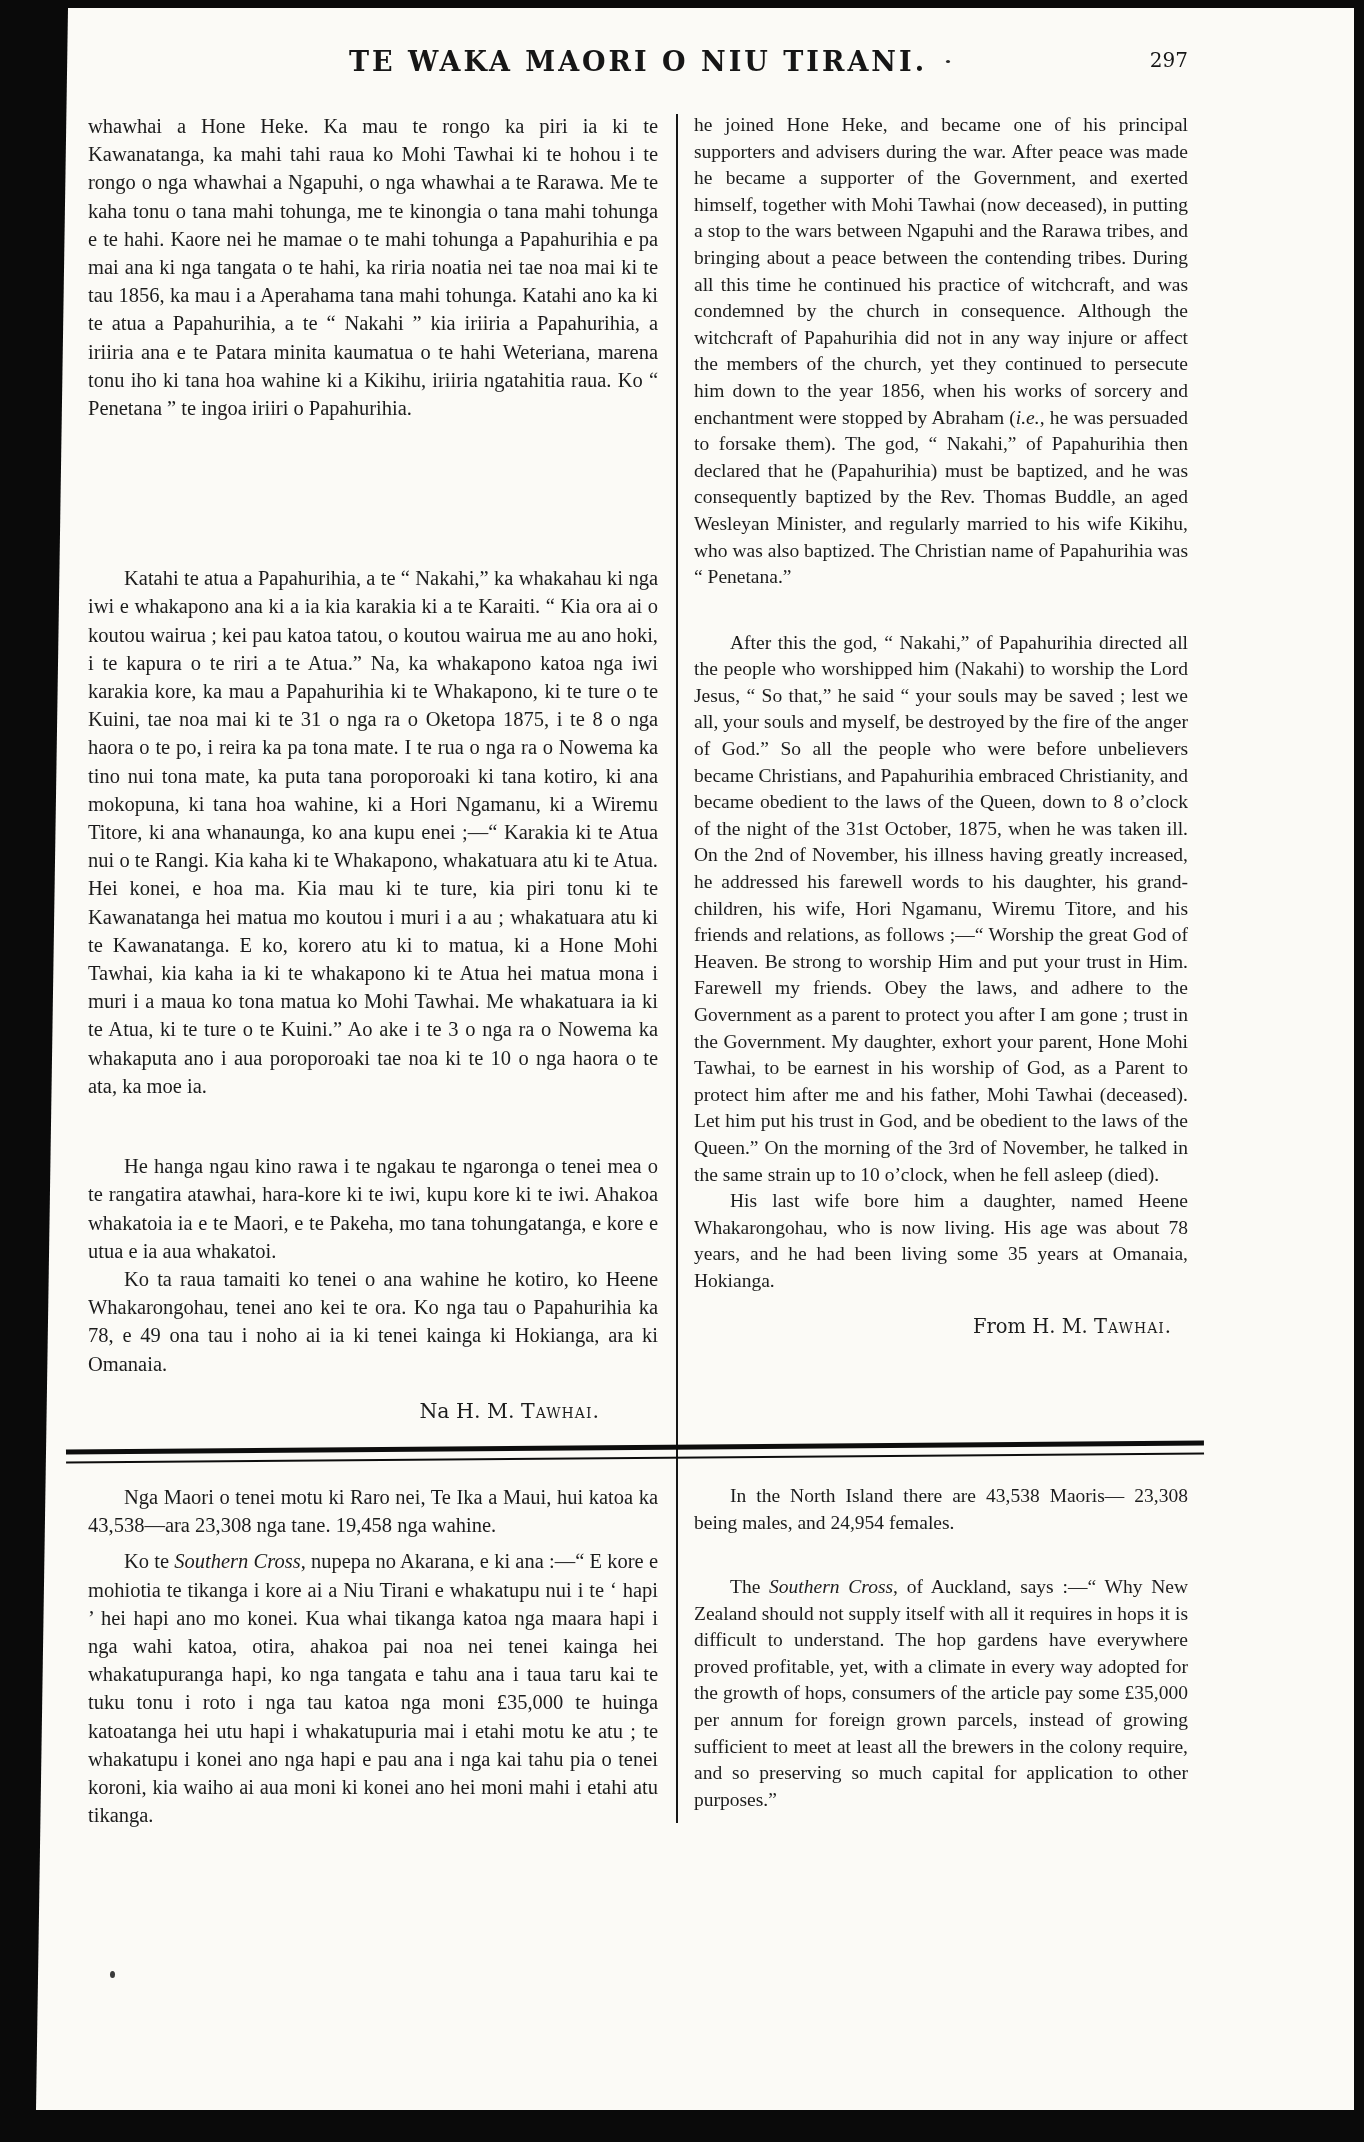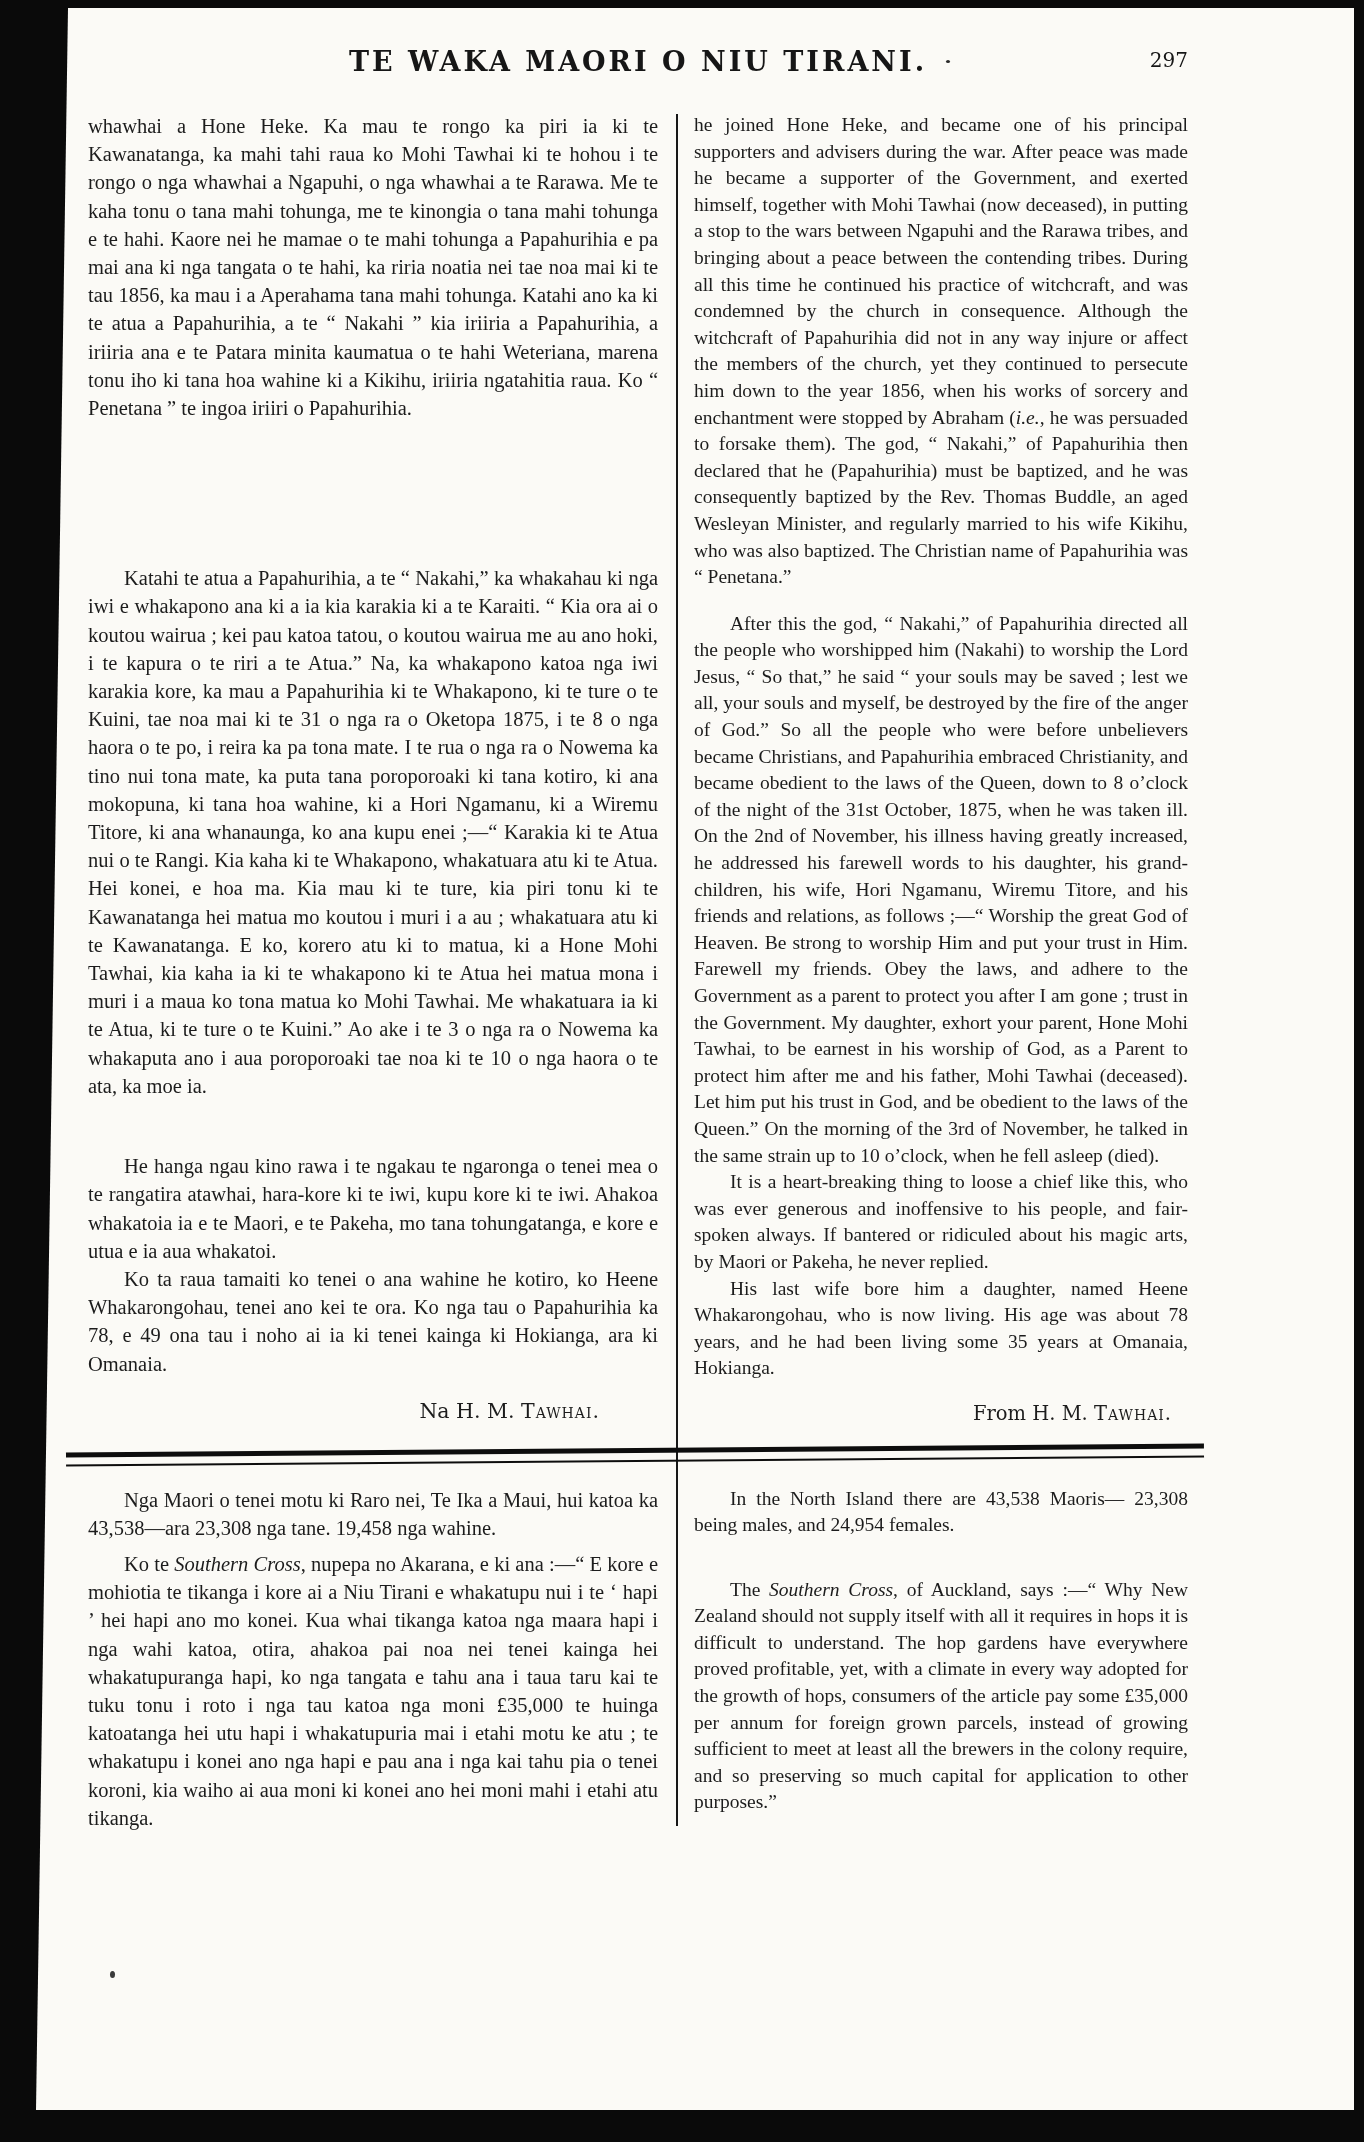--- a/index.html
+++ b/index.html
@@ -34,21 +34,21 @@
     position:absolute;left:588px;top:2px;bottom:6px;width:2px;
     background:#171717;
   }
   .cols{display:flex;align-items:stretch;}
   .col-left{width:570px;font-size:20.5px;line-height:28.2px;}
   .col-right{width:494px;margin-left:36px;font-size:19.5px;line-height:26.6px;}
   p{margin:0;text-align:justify;font-family:Liberation Serif, serif;}
   .indent{text-indent:36px;}
   .gap-block{height:142px;}
   .sp-before-lg{margin-top:52px;}
-  .sp-before-md{margin-top:20px;}
+  .sp-before-md{margin-top:39px;}
   .sp-before-sm{margin-top:8px;}
   .sp-before-xl{margin-top:38px;}
   .signature{
     text-align:right;margin-top:19px;
   }
   .signature.sig-left{padding-right:58px;}
   .signature.sig-right{padding-right:16px;}
   .smallcaps{font-variant:small-caps;letter-spacing:1px;}
   .section-rule{
     height:7px;
@@ -83,21 +83,20 @@
           <p>whawhai a Hone Heke.   Ka mau te rongo ka piri ia ki te Kawanatanga, ka mahi tahi raua ko Mohi Tawhai ki te hohou i te rongo o nga whawhai a Ngapuhi, o nga whawhai a te Rarawa.   Me te kaha tonu o tana mahi tohunga, me te kinongia o tana mahi tohunga e te hahi.   Kaore nei he mamae o te mahi tohunga a Papahurihia e pa mai ana ki nga tangata o te hahi, ka riria noatia nei tae noa mai ki te tau 1856, ka mau i a Aperahama tana mahi tohunga.   Katahi ano ka ki te atua a Papahurihia, a te “ Nakahi ” kia iriiria a Papahurihia, a iriiria ana e te Patara minita kaumatua o te hahi Weteriana, marena tonu iho ki tana hoa wahine ki a Kikihu, iriiria ngatahitia raua.   Ko “ Penetana ” te ingoa iriiri o Papahurihia.</p>
           <div class="gap-block"></div>
           <p class="indent">Katahi te atua a Papahurihia, a te “ Nakahi,” ka whakahau ki nga iwi e whakapono ana ki a ia kia karakia ki a te Karaiti. “ Kia ora ai o koutou wairua ; kei pau katoa tatou, o koutou wairua me au ano hoki, i te kapura o te riri a te Atua.”   Na, ka whakapono katoa nga iwi karakia kore, ka mau a Papahurihia ki te Whakapono, ki te ture o te Kuini, tae noa mai ki te 31 o nga ra o Oketopa 1875, i te 8 o nga haora o te po, i reira ka pa tona mate.   I te rua o nga ra o Nowema ka tino nui tona mate, ka puta tana poroporoaki ki tana kotiro, ki ana mokopuna, ki tana hoa wahine, ki a Hori Ngamanu, ki a Wiremu Titore, ki ana whanaunga, ko ana kupu enei ;—“ Karakia ki te Atua nui o te Rangi.   Kia kaha ki te Whakapono, whakatuara atu ki te Atua.   Hei konei, e hoa ma. Kia mau ki te ture, kia piri tonu ki te Kawanatanga hei matua mo koutou i muri i a au ; whakatuara atu ki te Kawanatanga.   E ko, korero atu ki to matua, ki a Hone Mohi Tawhai, kia kaha ia ki te whakapono ki te Atua hei matua mona i muri i a maua ko tona matua ko Mohi Tawhai.   Me whakatuara ia ki te Atua, ki te ture o te Kuini.”   Ao ake i te 3 o nga ra o Nowema ka whakaputa ano i aua poroporoaki tae noa ki te 10 o nga haora o te ata, ka moe ia.</p>
           <p class="indent sp-before-lg">He hanga ngau kino rawa i te ngakau te ngaronga o tenei mea o te rangatira atawhai, hara-kore ki te iwi, kupu kore ki te iwi.   Ahakoa whakatoia ia e te Maori, e te Pakeha, mo tana tohungatanga, e kore e utua e ia aua whakatoi.</p>
           <p class="indent">Ko ta raua tamaiti ko tenei o ana wahine he kotiro, ko Heene Whakarongohau, tenei ano kei te ora.   Ko nga tau o Papahurihia ka 78, e 49 ona tau i noho ai ia ki tenei kainga ki Hokianga, ara ki Omanaia.</p>
           <div class="signature sig-left"><span>Na H. M. </span><span class="smallcaps">Tawhai.</span></div>
         </div>
         <div class="col-right">
           <p><span>he joined Hone Heke, and became one of his principal supporters and advisers during the war.   After peace was made he became a supporter of the Government, and exerted himself, together with Mohi Tawhai (now deceased), in putting a stop to the wars between Ngapuhi and the Rarawa tribes, and bringing about a peace between the contending tribes.   During all this time he continued his practice of witchcraft, and was condemned by the church in consequence. Although the witchcraft of Papahurihia did not in any way injure or affect the members of the church, yet they continued to persecute him down to the year 1856, when his works of sorcery and enchantment were stopped by Abraham (</span><span class="italic">i.e.</span><span>, he was persuaded to forsake them).   The god, “ Nakahi,” of Papahurihia then declared that he (Papahurihia) must be baptized, and he was consequently baptized by the Rev. Thomas Buddle, an aged Wesleyan Minister, and regularly married to his wife Kikihu, who was also baptized. The Christian name of Papahurihia was “ Penetana.”</span></p>
           <p class="indent sp-before-md">After this the god, “ Nakahi,” of Papahurihia directed all the people who worshipped him (Nakahi) to worship the Lord Jesus, “ So that,” he said “ your souls may be saved ; lest we all, your souls and myself, be destroyed by the fire of the anger of God.” So all the people who were before unbelievers became Christians, and Papahurihia embraced Christianity, and became obedient to the laws of the Queen, down to 8 o’clock of the night of the 31st October, 1875, when he was taken ill.   On the 2nd of November, his illness having greatly increased, he addressed his farewell words to his daughter, his grand-children, his wife, Hori Ngamanu, Wiremu Titore, and his friends and relations, as follows ;—“ Worship the great God of Heaven.   Be strong to worship Him and put your trust in Him.   Farewell my friends. Obey the laws, and adhere to the Government as a parent to protect you after I am gone ; trust in the Government.   My daughter, exhort your parent, Hone Mohi Tawhai, to be earnest in his worship of God, as a Parent to protect him after me and his father, Mohi Tawhai (deceased).   Let him put his trust in God, and be obedient to the laws of the Queen.”   On the morning of the 3rd of November, he talked in the same strain up to 10 o’clock, when he fell asleep (died).</p>
-          <p class="indent">It is a heart-breaking thing to loose a chief like this, who was ever generous and inoffensive to his people, and fair-spoken always.   If bantered or ridiculed about his magic arts, by Maori or Pakeha, he never replied.</p>
           <p class="indent">His last wife bore him a daughter, named Heene Whakarongohau, who is now living.   His age was about 78 years, and he had been living some 35 years at Omanaia, Hokianga.</p>
           <div class="signature sig-right"><span>From H. M. </span><span class="smallcaps">Tawhai.</span></div>
         </div>
       </div>
 
       <div class="section-rule"></div>
 
       <div class="cols">
         <div class="col-left">
           <p class="indent">Nga Maori o tenei motu ki Raro nei, Te Ika a Maui, hui katoa ka 43,538—ara 23,308 nga tane. 19,458 nga wahine.</p>

